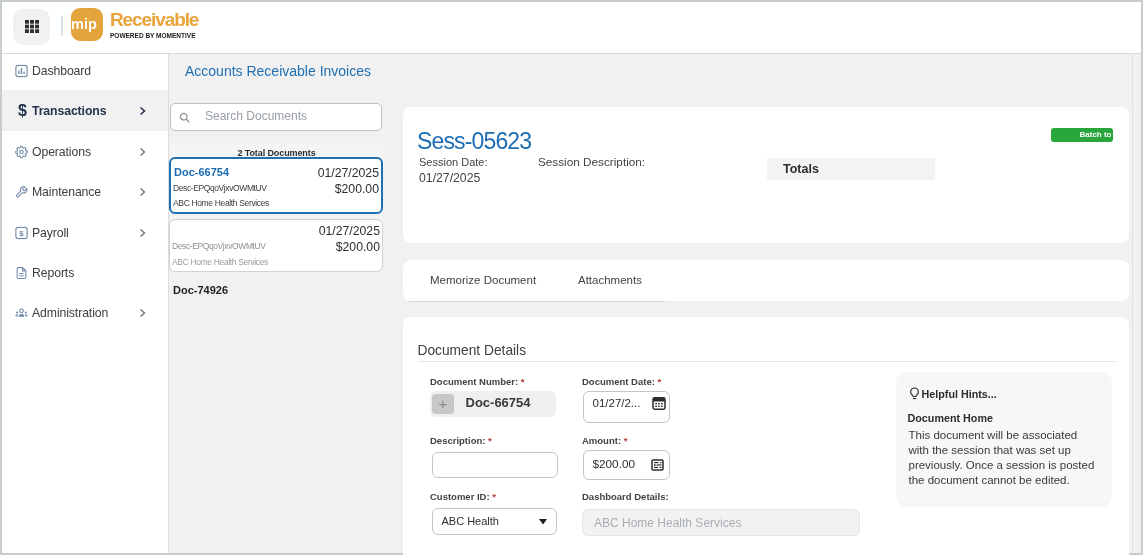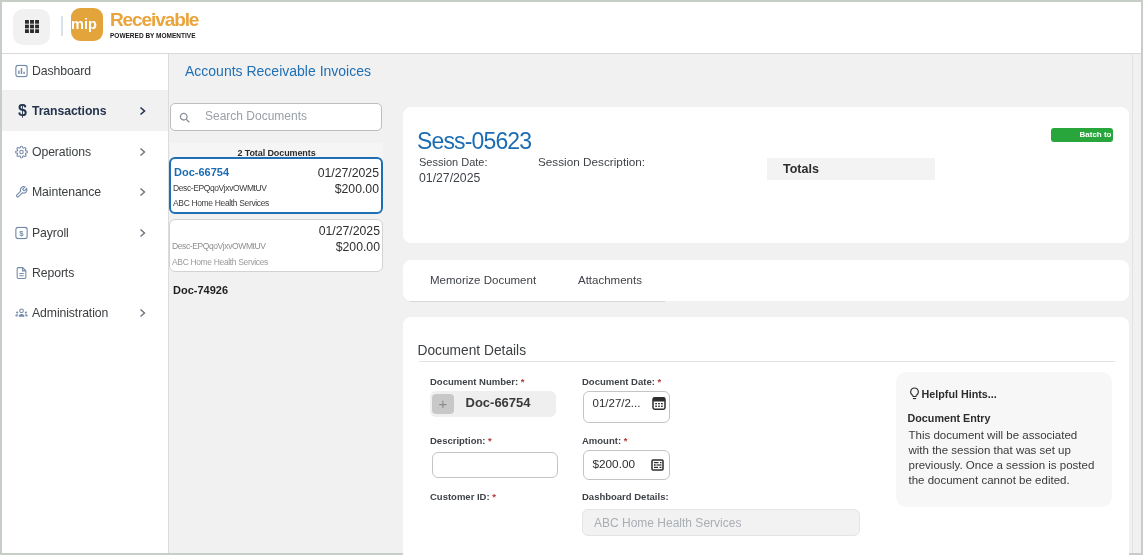--- a/index.html
+++ b/index.html
@@ -268,28 +268,34 @@
         <line x1="3" y1="8.4" x2="7" y2="8.4"></line>
           <line x1="8.5" y1="8.4" x2="10.5" y2="8.4"></line>
         <line x1="3.8" y1="5.2" x2="3.8" y2="6.8"></line>
           <line x1="3" y1="6" x2="4.6" y2="6"></line>
       </g>
     </svg>
   </div>
 
   <div class="flabel" style="left:428px;top:489px">Customer ID: <span class="req">*</span></div>
   <div class="flabel" style="left:580px;top:489px">Dashboard Details:</div>
+  <div class="field" id="f-cust">
+      <div class="val">ABC Health</div>
+    <svg class="ficon" style="right:9px;top:10px" width="8" height="6" viewBox="0 0 8 6">
+        <polygon points="0,0 8,0 4,5.5" fill="#1f1f1f"></polygon>
+      </svg>
+  </div>
   <div class="field" id="f-cdet">
       <div class="val">ABC Home Health Services</div>
     </div>
 
   <div id="hints">
     <svg class="abs" style="left:13px;top:15px" width="11" height="13" viewBox="0 0 13 15" fill="none" stroke="#2d2d2d" stroke-width="1.3">
       <path d="M6.5 1 a4.5 4.5 0 0 1 2.6 8.2 c-.6.5-.9 1-.9 1.8 h-3.4 c0-.8-.3-1.3-.9-1.8 A4.5 4.5 0 0 1 6.5 1z"></path>
       <line x1="4.6" y1="13.5" x2="8.4" y2="13.5"></line>
     </svg>
     <div class="h1">Helpful Hints...</div>
-    <div class="h2">Document Entry</div>
+    <div class="h2">Document Home</div>
     <div class="body">This document will be associated<br>with the session that was set up<br>previously. Once a session is posted<br>the document cannot be edited.</div>
   </div>
 
   <div id="scrolltrack"></div>
 </div>
 
 </body></html>

